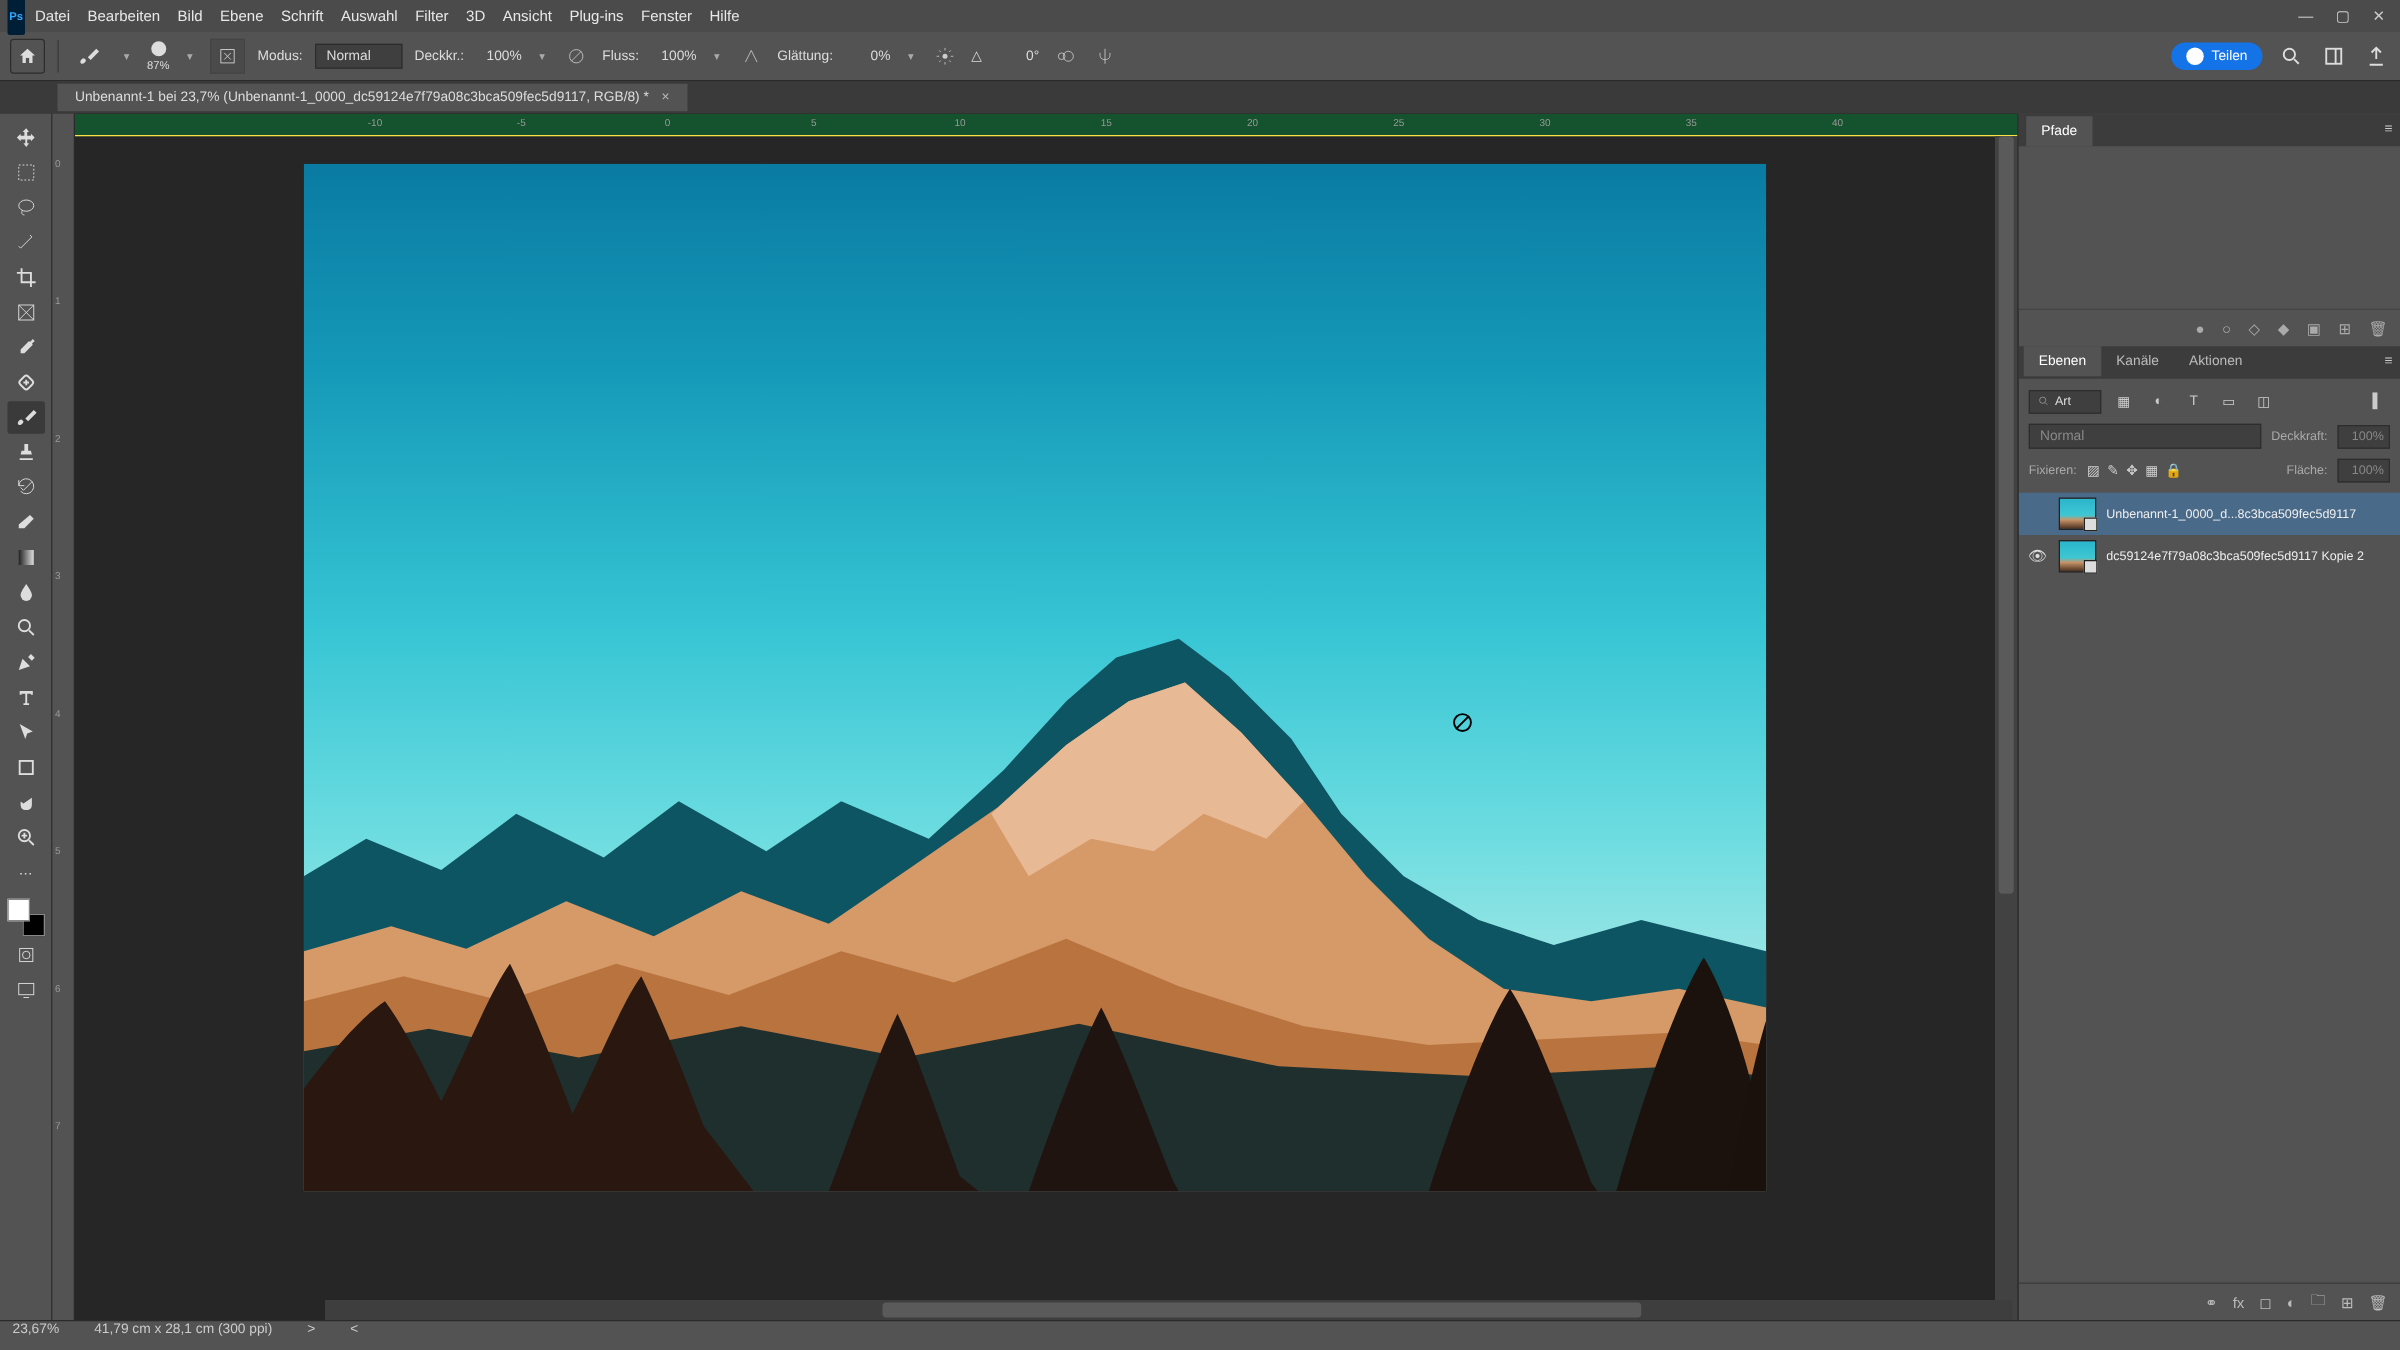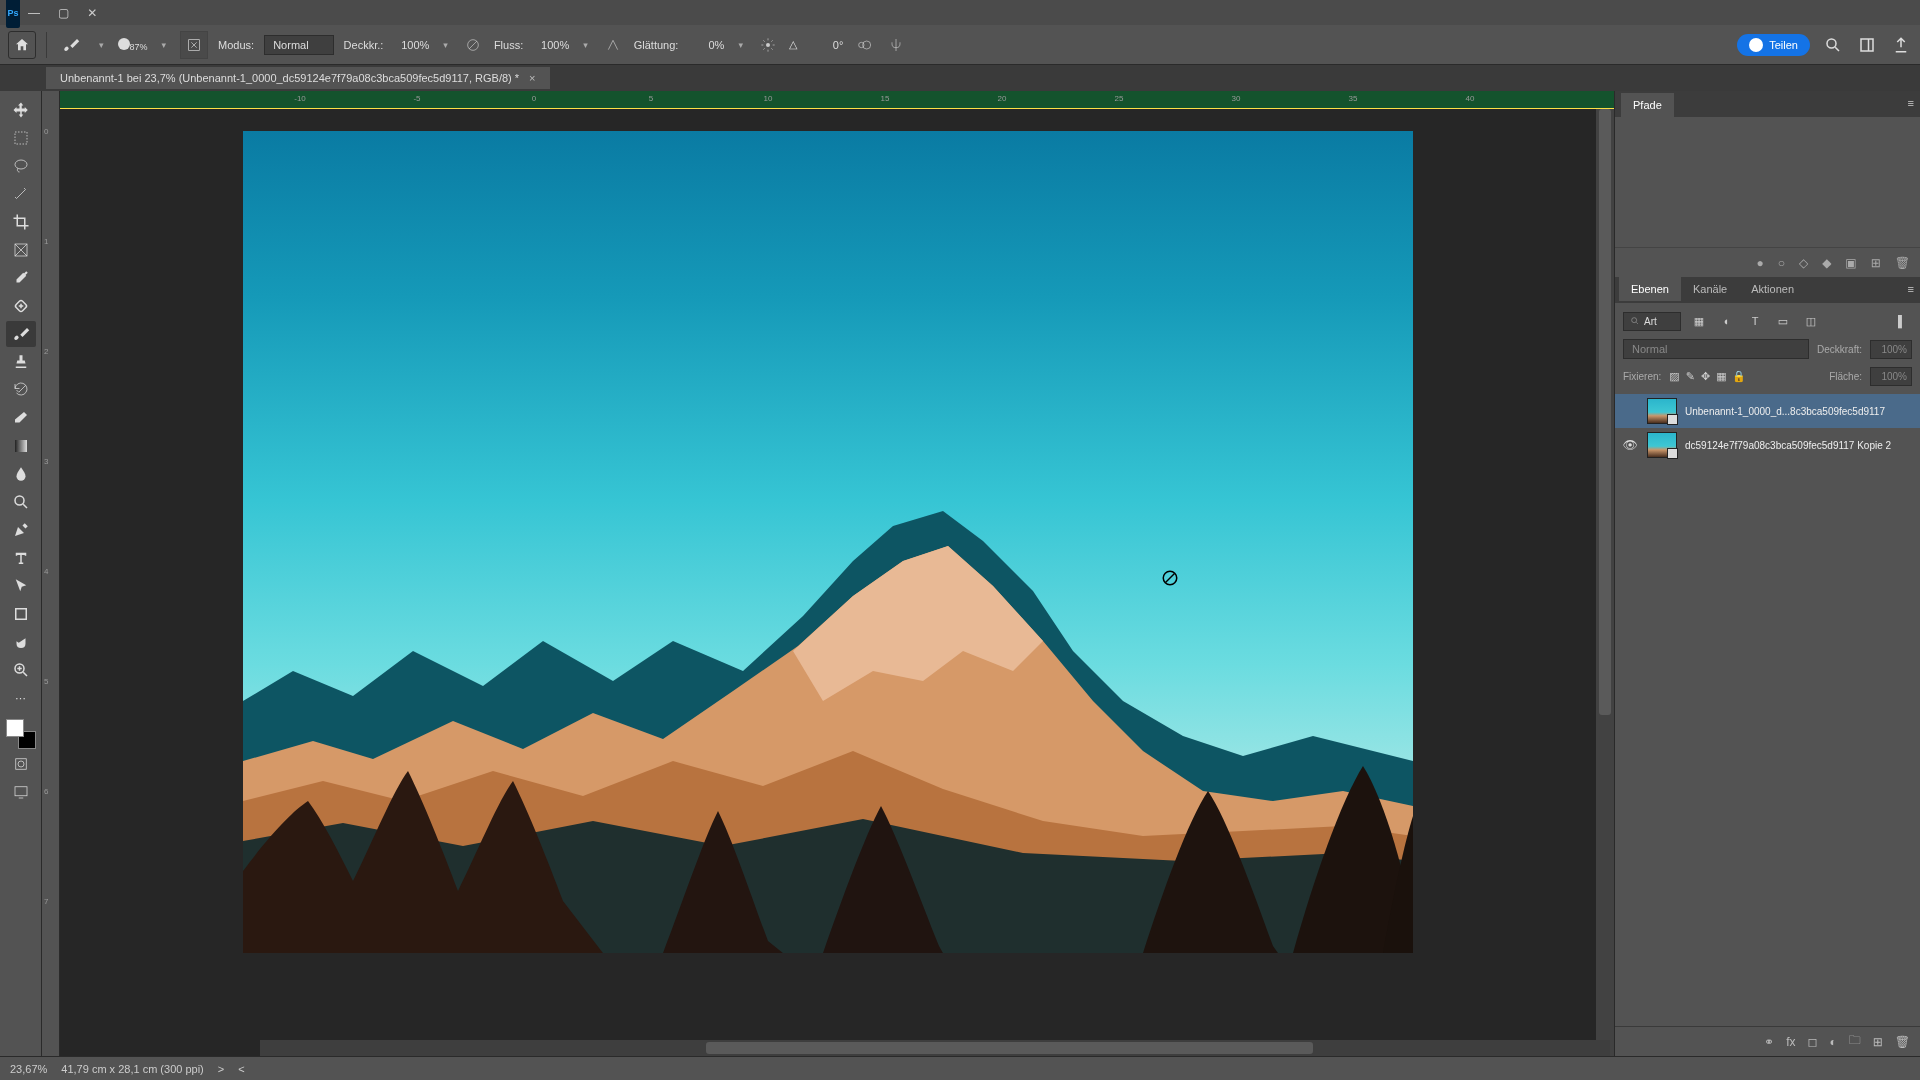--- a/index.html
+++ b/index.html
@@ -7,21 +7,21 @@
 .titlebar{height:25px;background:#4b4b4b;display:flex;align-items:center;padding:0 6px}
 .ps-logo{width:14px;height:30px;background:#001e36;color:#31a8ff;font-size:9px;font-weight:bold;display:flex;align-items:center;justify-content:center;border-radius:2px;margin-right:8px}
 .menubar{display:flex;gap:14px;flex:1}
 .menubar span{cursor:pointer;font-size:12px;color:#e8e8e8}
 .win-ctrl{display:flex;gap:18px;padding-right:6px}
 .win-ctrl span{cursor:pointer;font-size:12px;color:#ccc}
 .optbar{height:40px;background:#535353;border-bottom:1px solid #2a2a2a;display:flex;align-items:center;padding:0 8px;gap:10px}
 .optbar .sep{width:1px;height:26px;background:#3a3a3a}
 .home-btn{width:28px;height:28px;display:flex;align-items:center;justify-content:center;background:#535353;border:1px solid #2d2d2d;border-radius:3px;cursor:pointer}
 .brush-ico{width:28px;height:28px;display:flex;align-items:center;justify-content:center;cursor:pointer}
-.brush-sz{display:flex;flex-direction:row;align-items:flex-end;cursor:pointer}
+.brush-sz{display:flex;flex-direction:column;align-items:center;cursor:pointer}
 .brush-dot{width:12px;height:12px;border-radius:50%;background:#ddd;margin-bottom:2px}
 .brush-sz span{font-size:9px}
 .presets{width:28px;height:28px;border:1px solid #444;display:flex;align-items:center;justify-content:center;cursor:pointer;background:#4a4a4a}
 .opt-lbl{font-size:11px;color:#ddd}
 .opt-sel{background:#3f3f3f;border:1px solid #2d2d2d;padding:3px 24px 3px 8px;font-size:11px;color:#ddd;cursor:pointer;position:relative}
 .opt-num{background:transparent;border:none;color:#ddd;font-size:11px;width:36px;text-align:right}
 .opt-dd{cursor:pointer;color:#aaa;font-size:9px;padding:0 4px}
 .opt-ico{width:22px;height:22px;display:flex;align-items:center;justify-content:center;cursor:pointer;color:#ccc}
 .right-ctrl{margin-left:auto;display:flex;align-items:center;gap:12px}
 .share-btn{background:#1473e6;color:#fff;padding:4px 12px;border-radius:12px;font-size:11px;display:flex;align-items:center;gap:6px;cursor:pointer}
@@ -72,29 +72,43 @@
 .lock-icos span{cursor:pointer;color:#ccc;font-size:11px}
 .layer-list{flex:1;overflow:auto}
 .layer{display:flex;align-items:center;height:34px;padding:12px 6px;gap:8px;cursor:pointer}
 .layer.sel{background:#4a6a8a}
 .eye{width:18px;text-align:center;color:#ddd;cursor:pointer;font-size:12px}
 .lthumb{width:30px;height:26px;background:linear-gradient(180deg,#2bb5cc 0%,#3ec7d3 55%,#c8956a 70%,#4a2f1f 100%);border:1px solid #222;position:relative}
 .lthumb::after{content:"";position:absolute;right:-2px;bottom:-2px;width:9px;height:9px;background:#ddd;border:1px solid #222}
 .lname{font-size:10px;color:#eee;white-space:nowrap;overflow:hidden;text-overflow:ellipsis;flex:1}
 .layers-foot{height:30px;border-top:1px solid #3a3a3a;display:flex;align-items:center;justify-content:flex-end;gap:12px;padding-right:10px}
 .layers-foot span{cursor:pointer;color:#bbb;font-size:12px}
-.statusbar{position:absolute;left:0;right:0;bottom:0;height:24px;background:#535353;border-top:1px solid #2a2a2a;display:flex;align-items:center;padding:0 10px;gap:14px;font-size:11px;color:#ccc}
+.statusbar{position:absolute;left:0;right:0;bottom:0;height:24px;background:#535353;border-top:1px solid #2a2a2a;display:flex;align-items:flex-start;padding:0 10px;gap:28px;font-size:11px;color:#ccc}
 .hscroll{position:absolute;bottom:24px;left:260px;right:310px;height:16px;background:#3e3e3e}
 .hscroll .thumb{position:absolute;top:2px;height:12px;left:33%;width:45%}
 </style>
 </head>
 <body>
 
 <div class="titlebar">
   <div class="ps-logo">Ps</div>
+  <div class="menubar">
+    <span>Datei</span>
+    <span>Bearbeiten</span>
+    <span>Bild</span>
+    <span>Ebene</span>
+    <span>Schrift</span>
+    <span>Auswahl</span>
+    <span>Filter</span>
+    <span>3D</span>
+    <span>Ansicht</span>
+    <span>Plug-ins</span>
+    <span>Fenster</span>
+    <span>Hilfe</span>
+  </div>
   <div class="win-ctrl">
     <span>—</span>
     <span>▢</span>
     <span>✕</span>
   </div>
 </div>
 
 <div class="optbar">
   <div class="home-btn">
     <svg viewBox="0 0 24 24" width="16" height="16" fill="#ddd">

